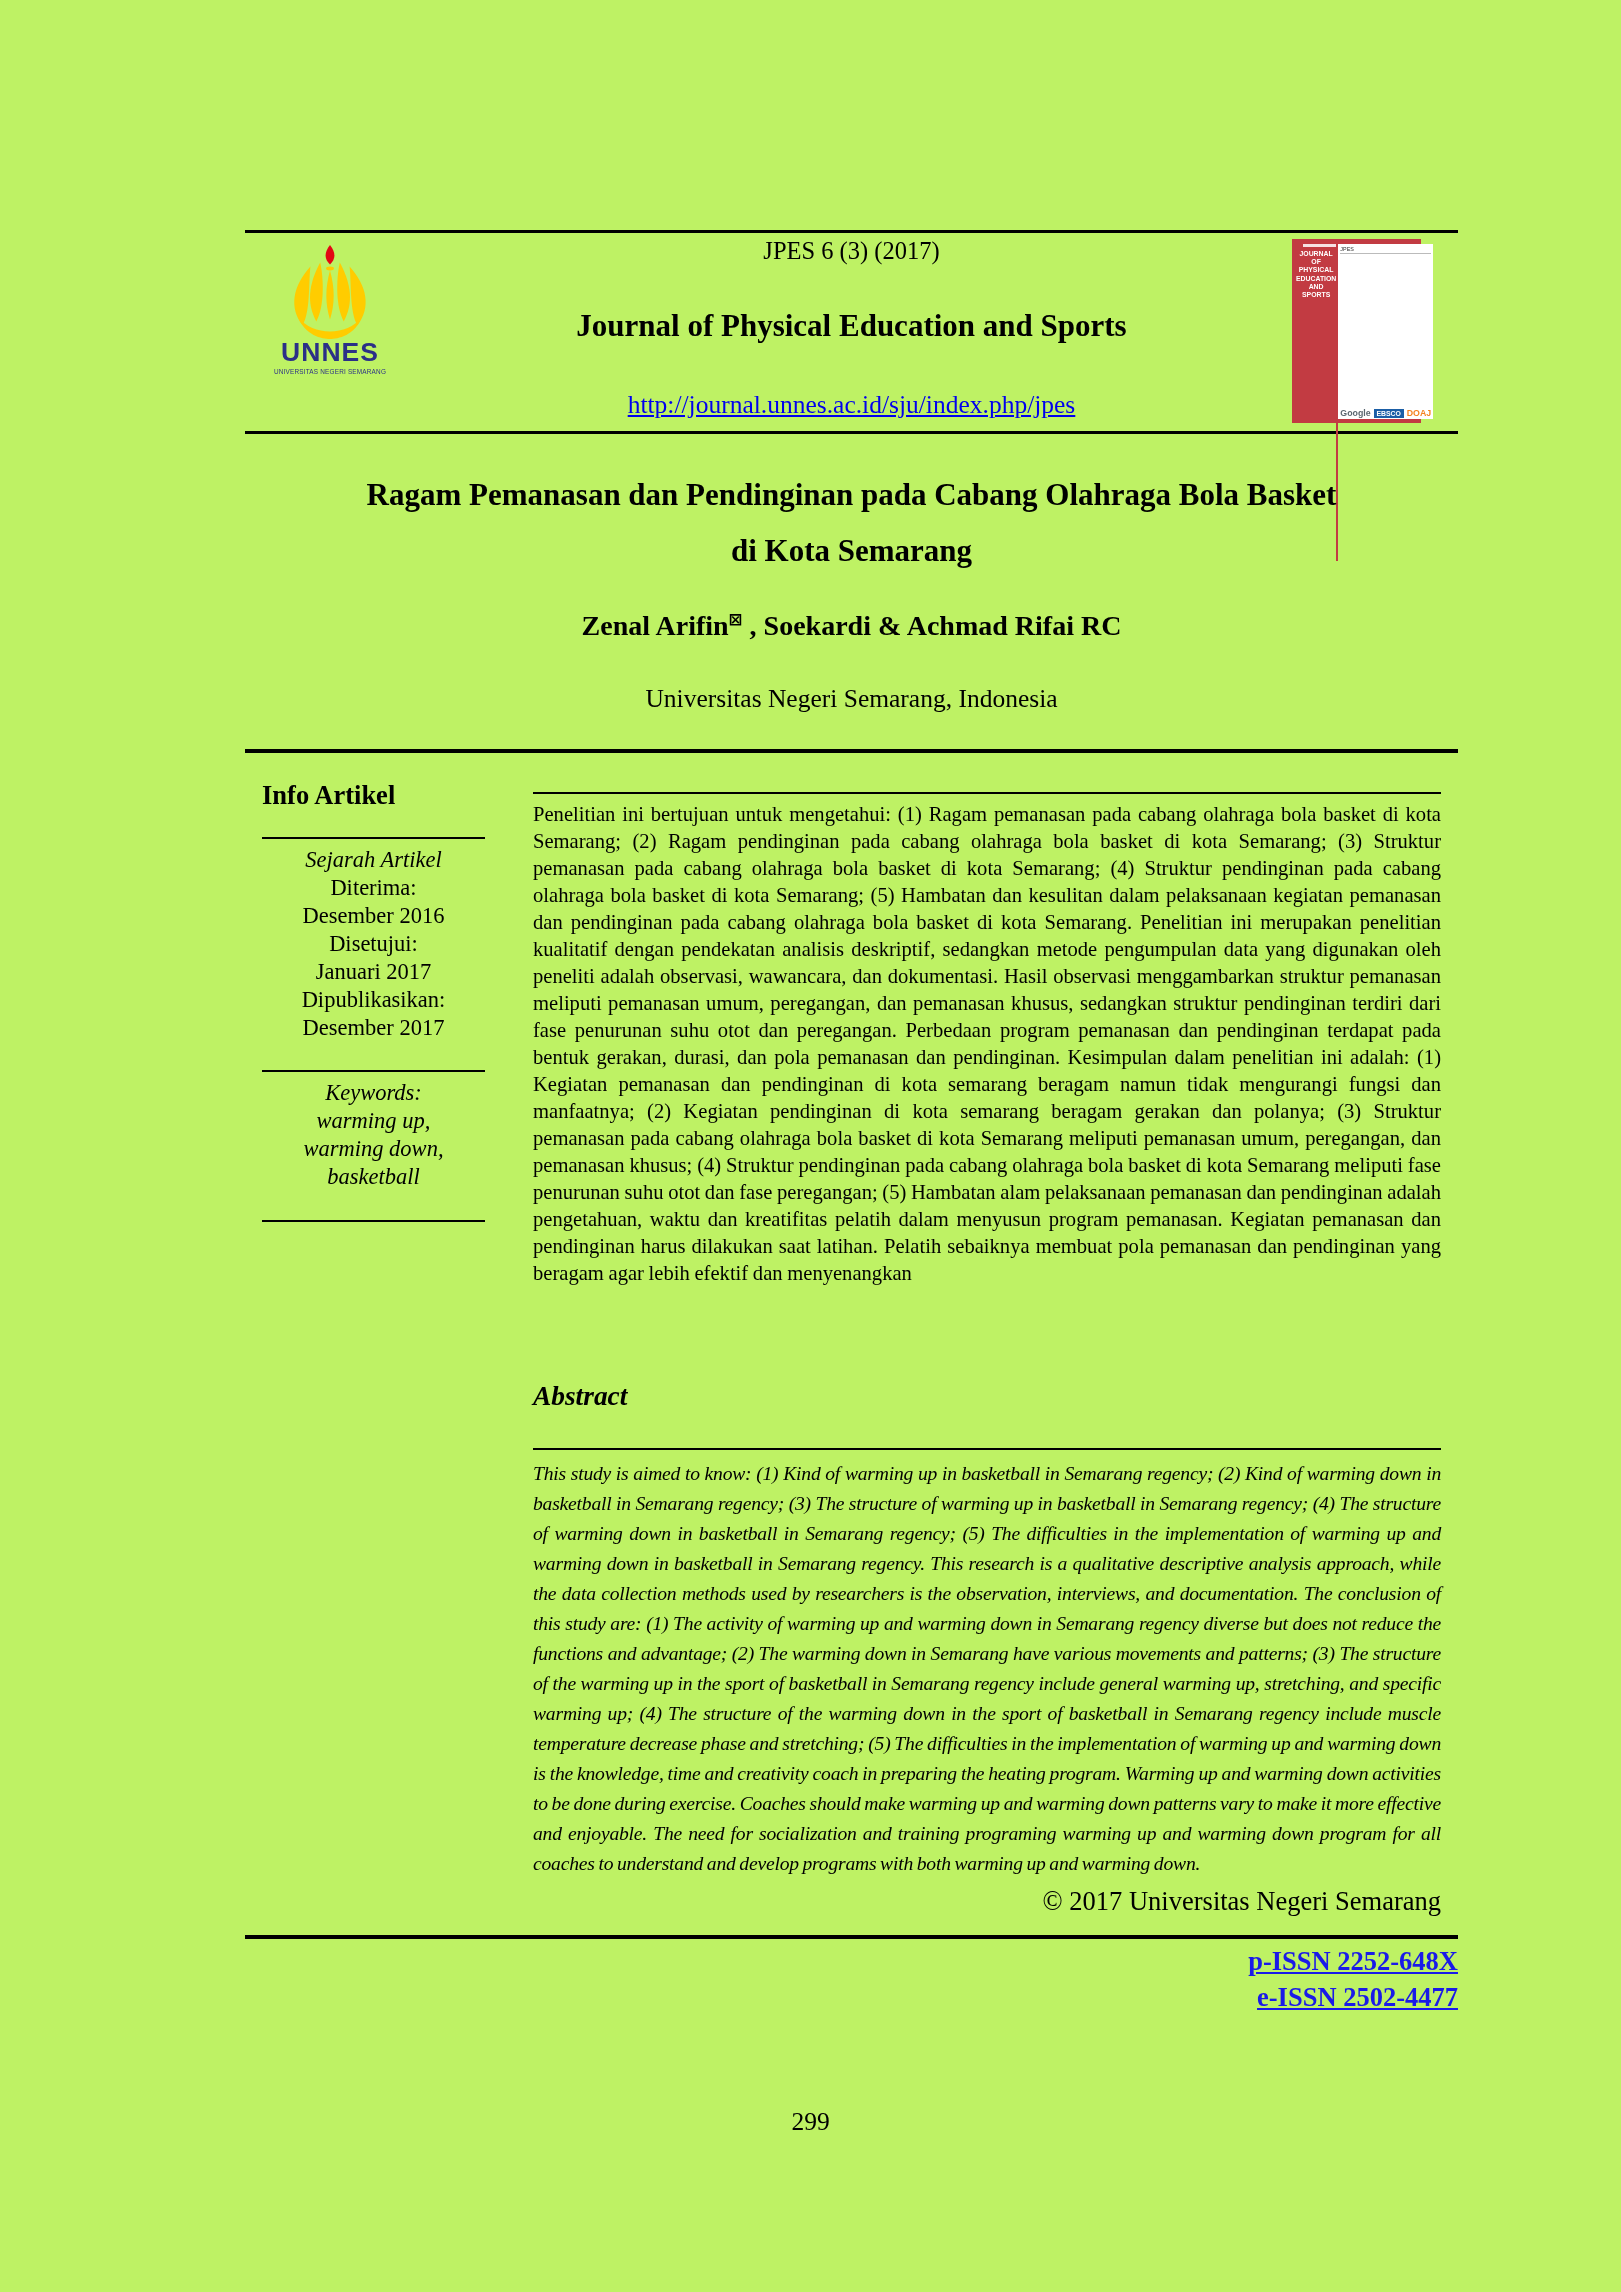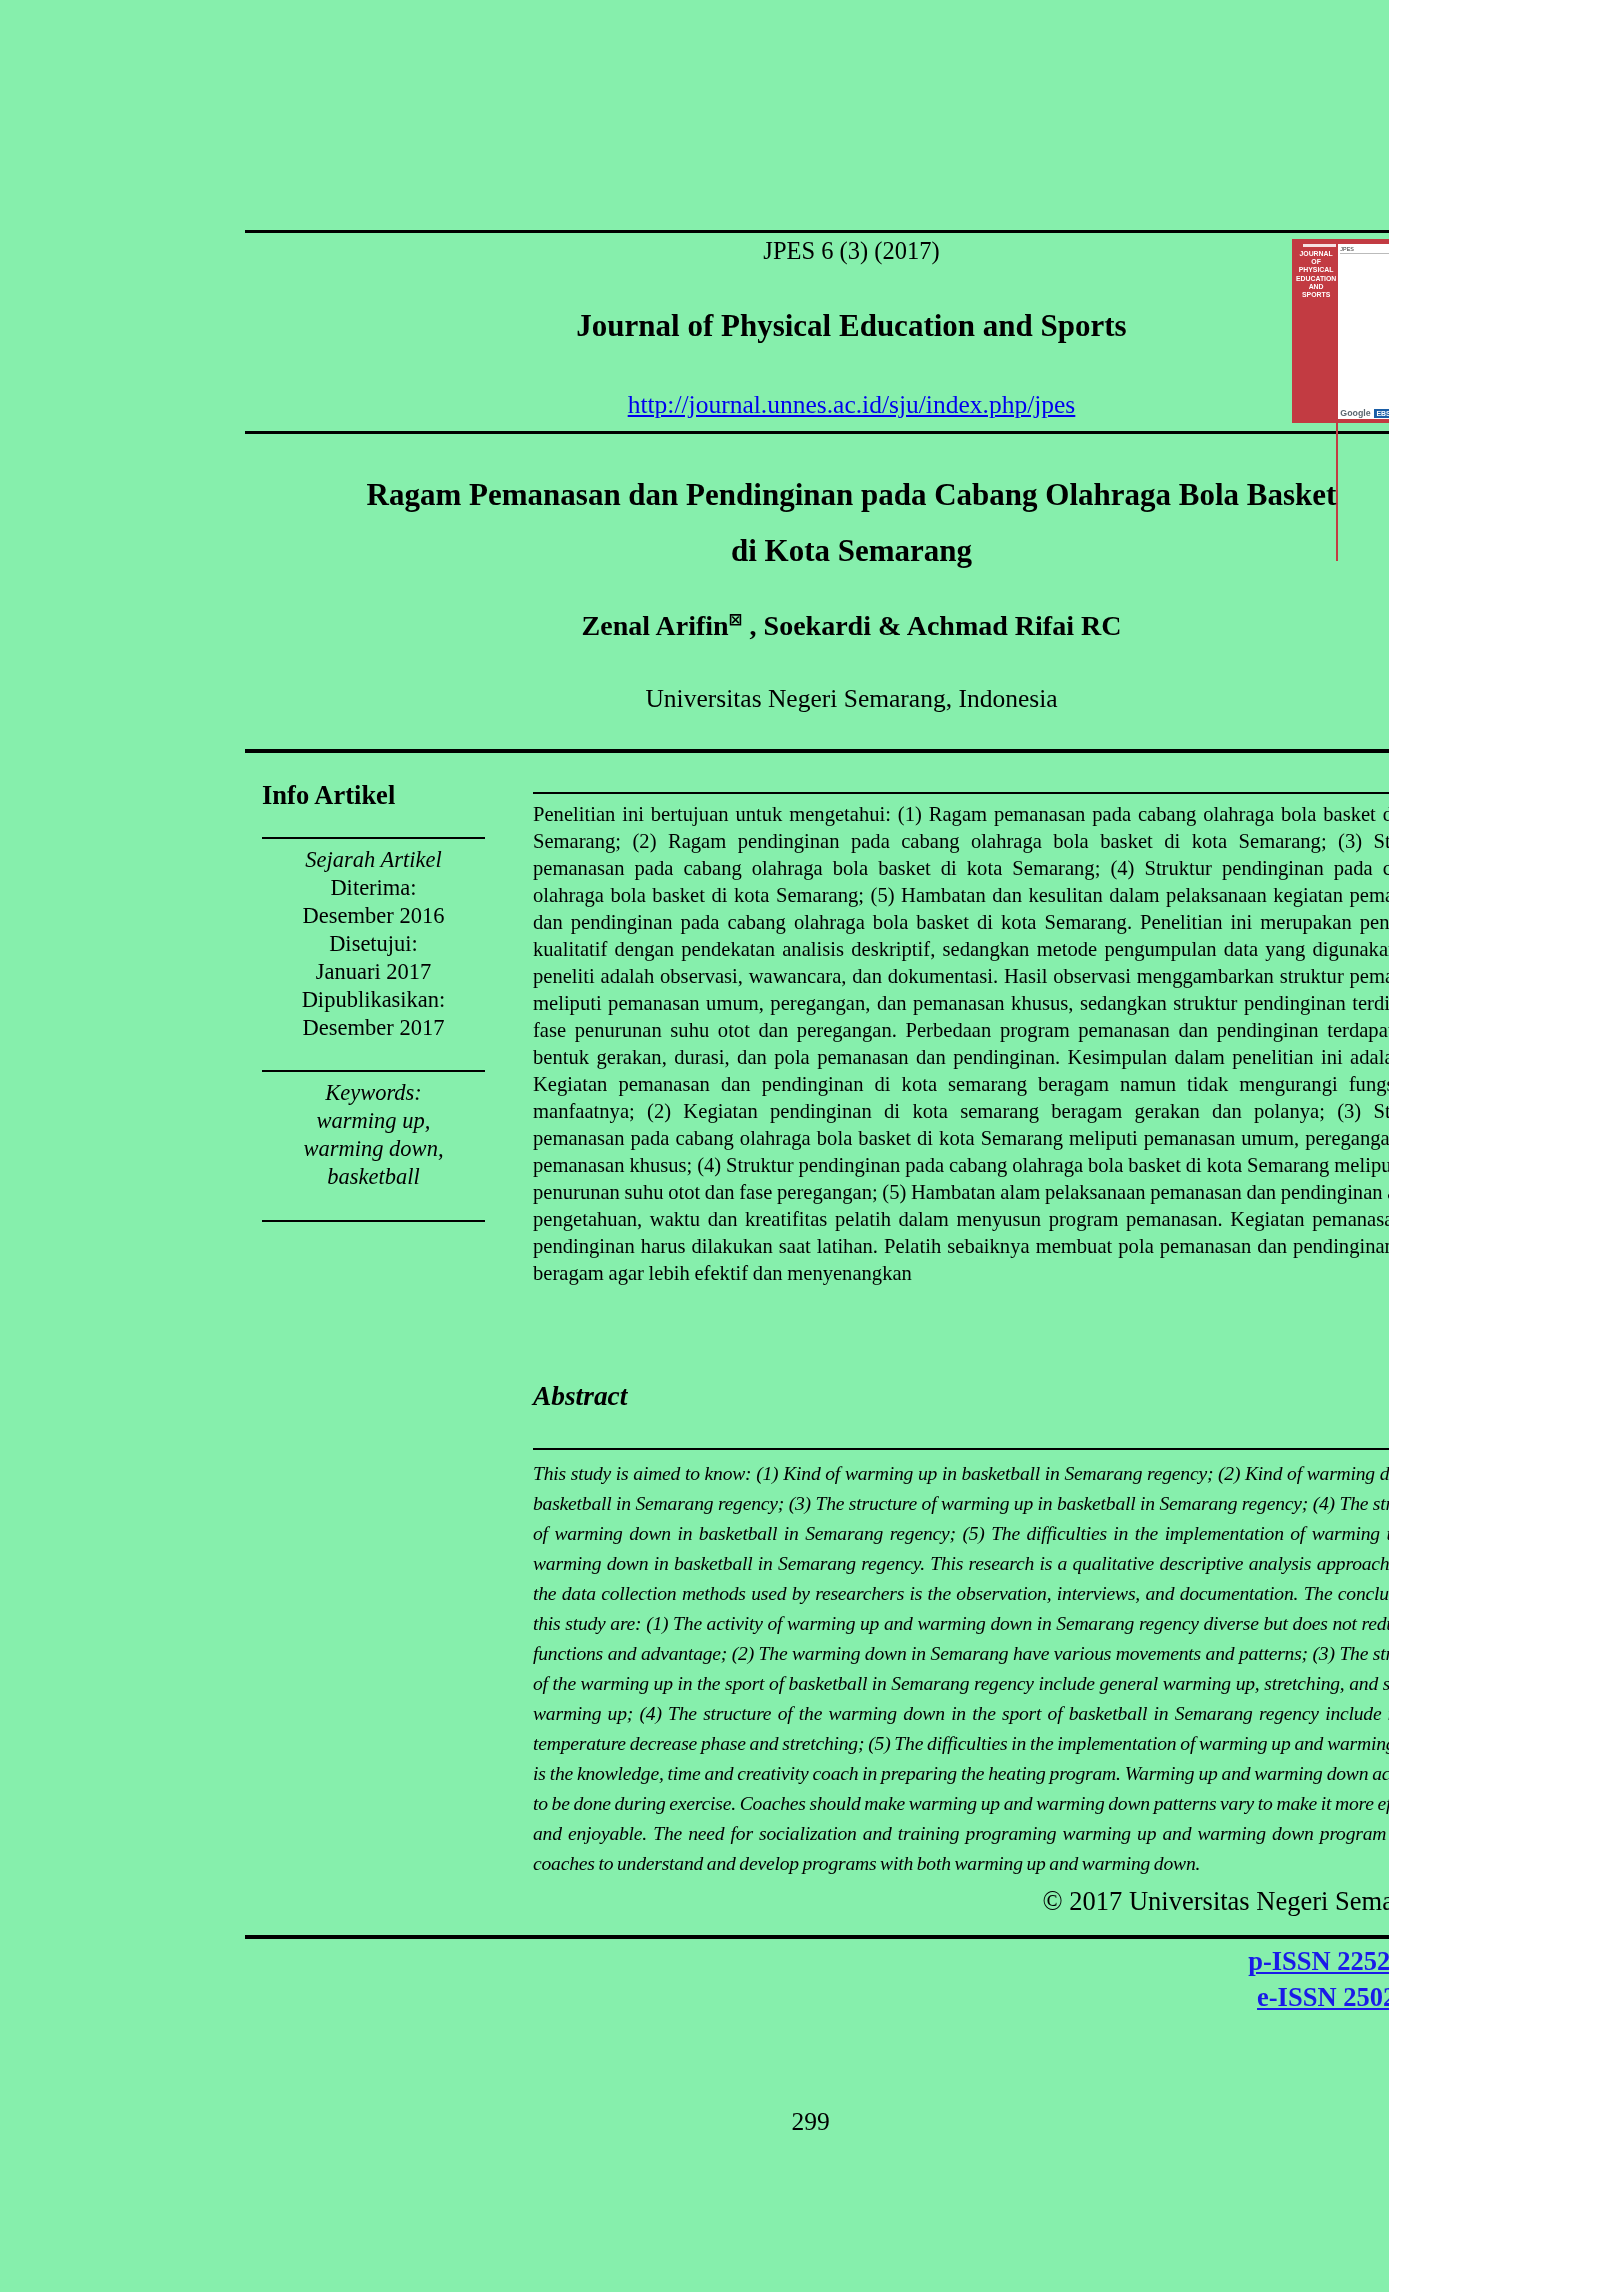--- a/index.html
+++ b/index.html
@@ -1,17 +1,17 @@
 <!DOCTYPE html>
 <html><head>
 <meta charset="utf-8">
 <style>
   html,body{margin:0;padding:0;background:#ffffff;}
   .page{
-    position:relative;width:1389px;height:2293px;background:#86efac;
+    position:relative;width:1621px;height:2293px;background:#bef264;
     font-family:"Liberation Serif","DejaVu Serif",serif;color:#000;
     overflow:hidden;
   }
   .abs{position:absolute;}
   .rule{position:absolute;left:245px;width:1213px;background:#000;}
   .centerband{position:absolute;left:245px;width:1213px;text-align:center;}
 
   
   .jpes-issue{top:237px;font-size:24.5px;}
   .journal-title{top:308px;font-size:31px;font-weight:700;}
@@ -95,20 +95,36 @@
 </head>
 <body>
 
 <div class="page">
 
   <div class="rule" style="top:230px;height:2.9px;"></div>
   <div class="rule" style="top:431px;height:2.9px;"></div>
 
   <div class="centerband abs jpes-issue">JPES 6 (3) (2017)</div>
 
+  <div class="abs logo">
+    <span>
+      <svg width="102" height="98" viewBox="0 0 100 100">
+        <path d="M50,2 C44,10 44,16 50,22 C56,16 56,10 50,2 Z" fill="#E30613"></path>
+        <ellipse cx="50" cy="26" rx="4" ry="2" fill="#FFCC00"></ellipse>
+        <path d="M30,24 C12,44 8,66 22,84 C30,70 28,44 30,24 Z" fill="#FFCC00"></path>
+        <path d="M40,20 C28,42 26,62 36,80 C44,66 44,38 40,20 Z" fill="#FFCC00"></path>
+        <path d="M50,28 C45,46 45,62 50,78 C55,62 55,46 50,28 Z" fill="#FFCC00"></path>
+        <path d="M60,20 C72,42 74,62 64,80 C56,66 56,38 60,20 Z" fill="#FFCC00"></path>
+        <path d="M70,24 C88,44 92,66 78,84 C70,70 72,44 70,24 Z" fill="#FFCC00"></path>
+        <path d="M18,76 C32,95 68,95 82,76 C76,94 58,98 50,98 C42,98 24,94 18,76 Z" fill="#FFCC00"></path>
+      </svg>
+    </span>
+    <div class="logo-acro">UNNES</div>
+    <div class="logo-sub">UNIVERSITAS NEGERI SEMARANG</div>
+  </div>
 
   <div class="centerband abs journal-title">Journal of Physical Education and Sports</div>
 
   <div class="centerband abs journal-url-band">
     <a class="bluelink">http://journal.unnes.ac.id/sju/index.php/jpes</a>
   </div>
 
   <div class="abs cover">
     <div class="cover-band">
       <div class="cover-band-note"></div>

